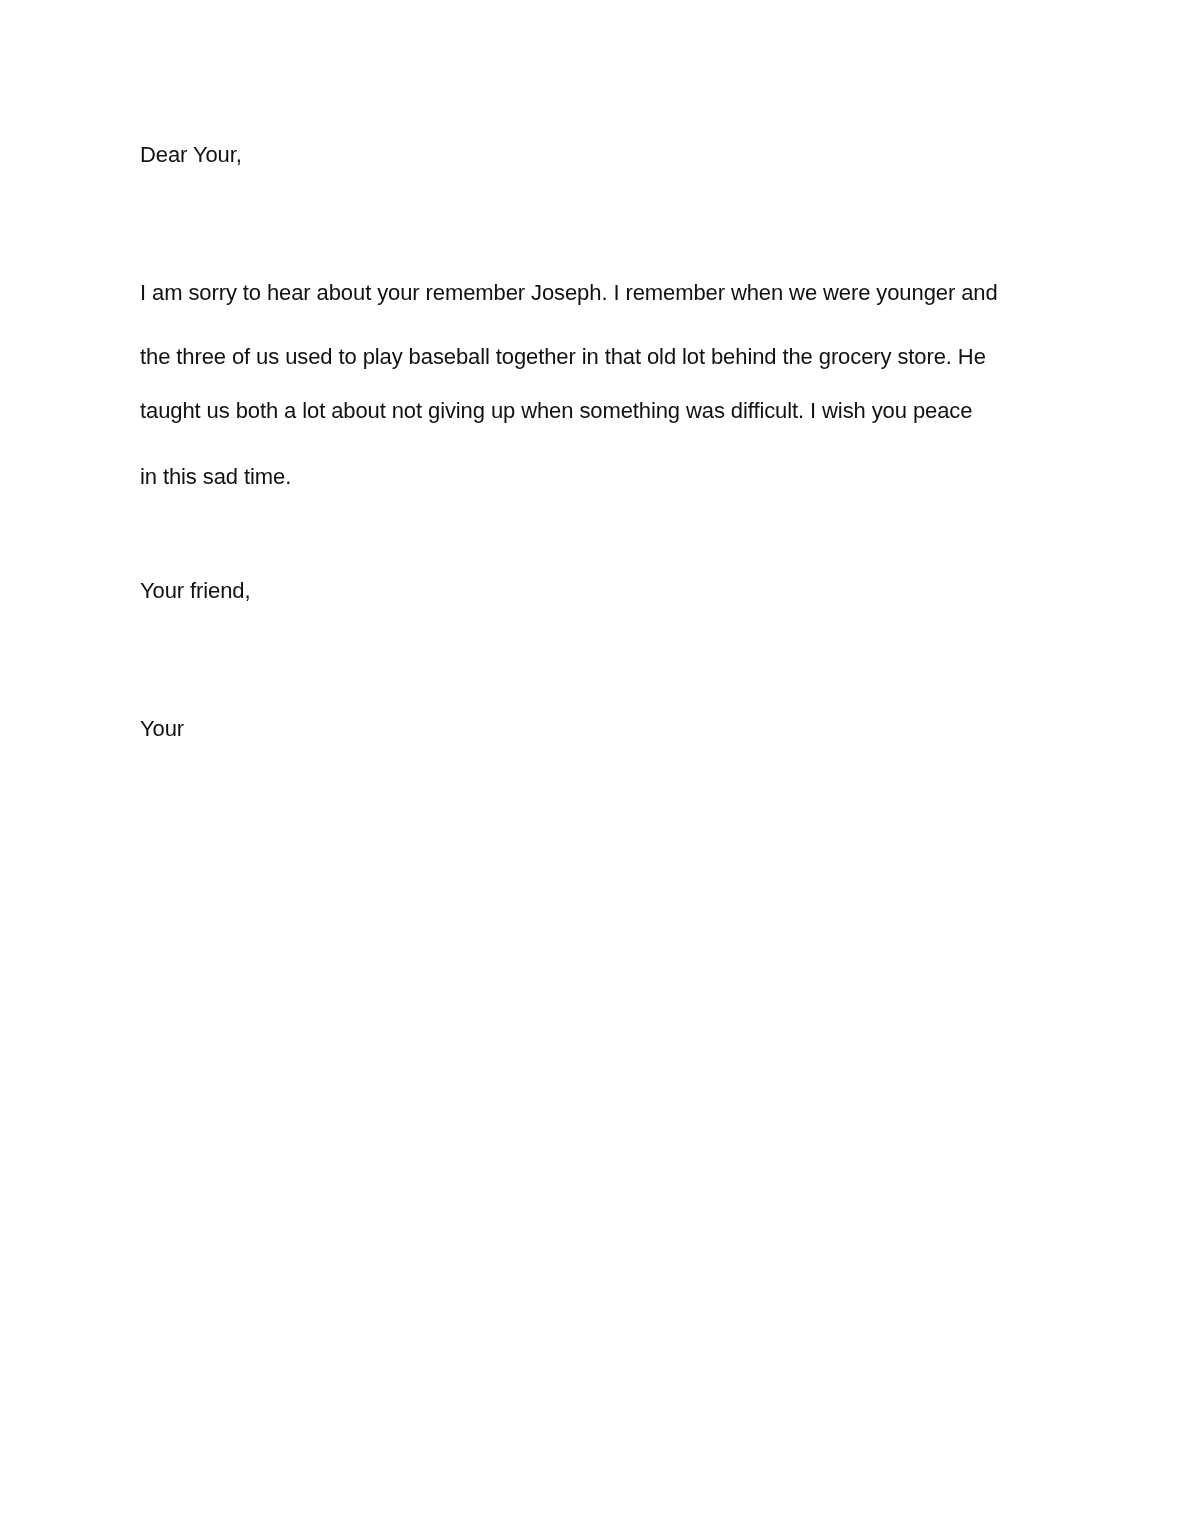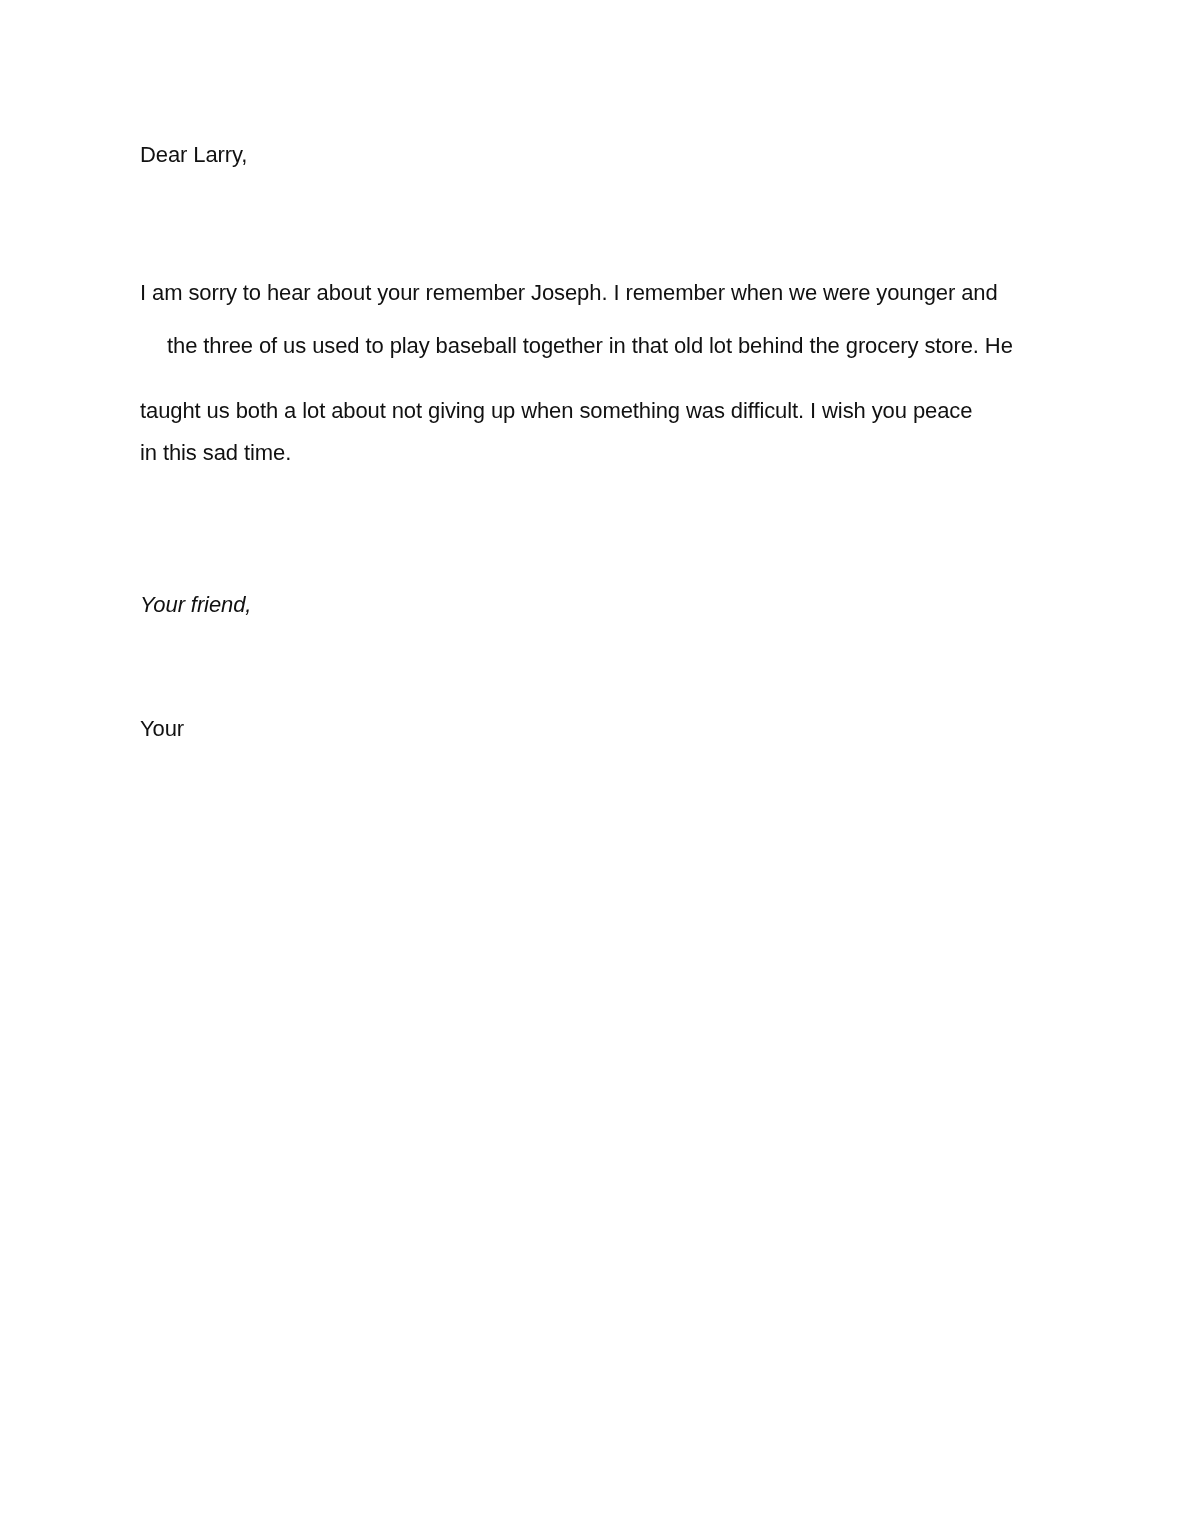--- a/index.html
+++ b/index.html
@@ -28,24 +28,24 @@
     font-size: 22px;
     line-height: 26px;
     white-space: nowrap;
     letter-spacing: -0.1px;
   }
 </style>
 </head>
 <body>
 
 <div class="page">
-  <div class="line" style="top:142px;">Dear Larry,</div>
+  <div class="line" style="top:142px;">Dear Your,</div>
 
   <div>
     <div class="line" style="top:280px;">I am sorry to hear about your remember Joseph. I remember when we were younger and</div>
-    <div class="line" style="top:333px;margin-left:27px;">the three of us used to play baseball together in that old lot behind the grocery store. He</div>
+    <div class="line" style="top:344px;">the three of us used to play baseball together in that old lot behind the grocery store. He</div>
     <div class="line" style="top:398px;">taught us both a lot about not giving up when something was difficult. I wish you peace</div>
-    <div class="line" style="top:440px;text-align:right;">in this sad time.</div>
+    <div class="line" style="top:464px;text-align:right;">in this sad time.</div>
   </div>
 
-  <div class="line" style="top:592px;font-style:italic;">Your friend,</div>
+  <div class="line" style="top:578px;">Your friend,</div>
   <div class="line" style="top:716px;">Your</div>
 </div>
 
 </body></html>

